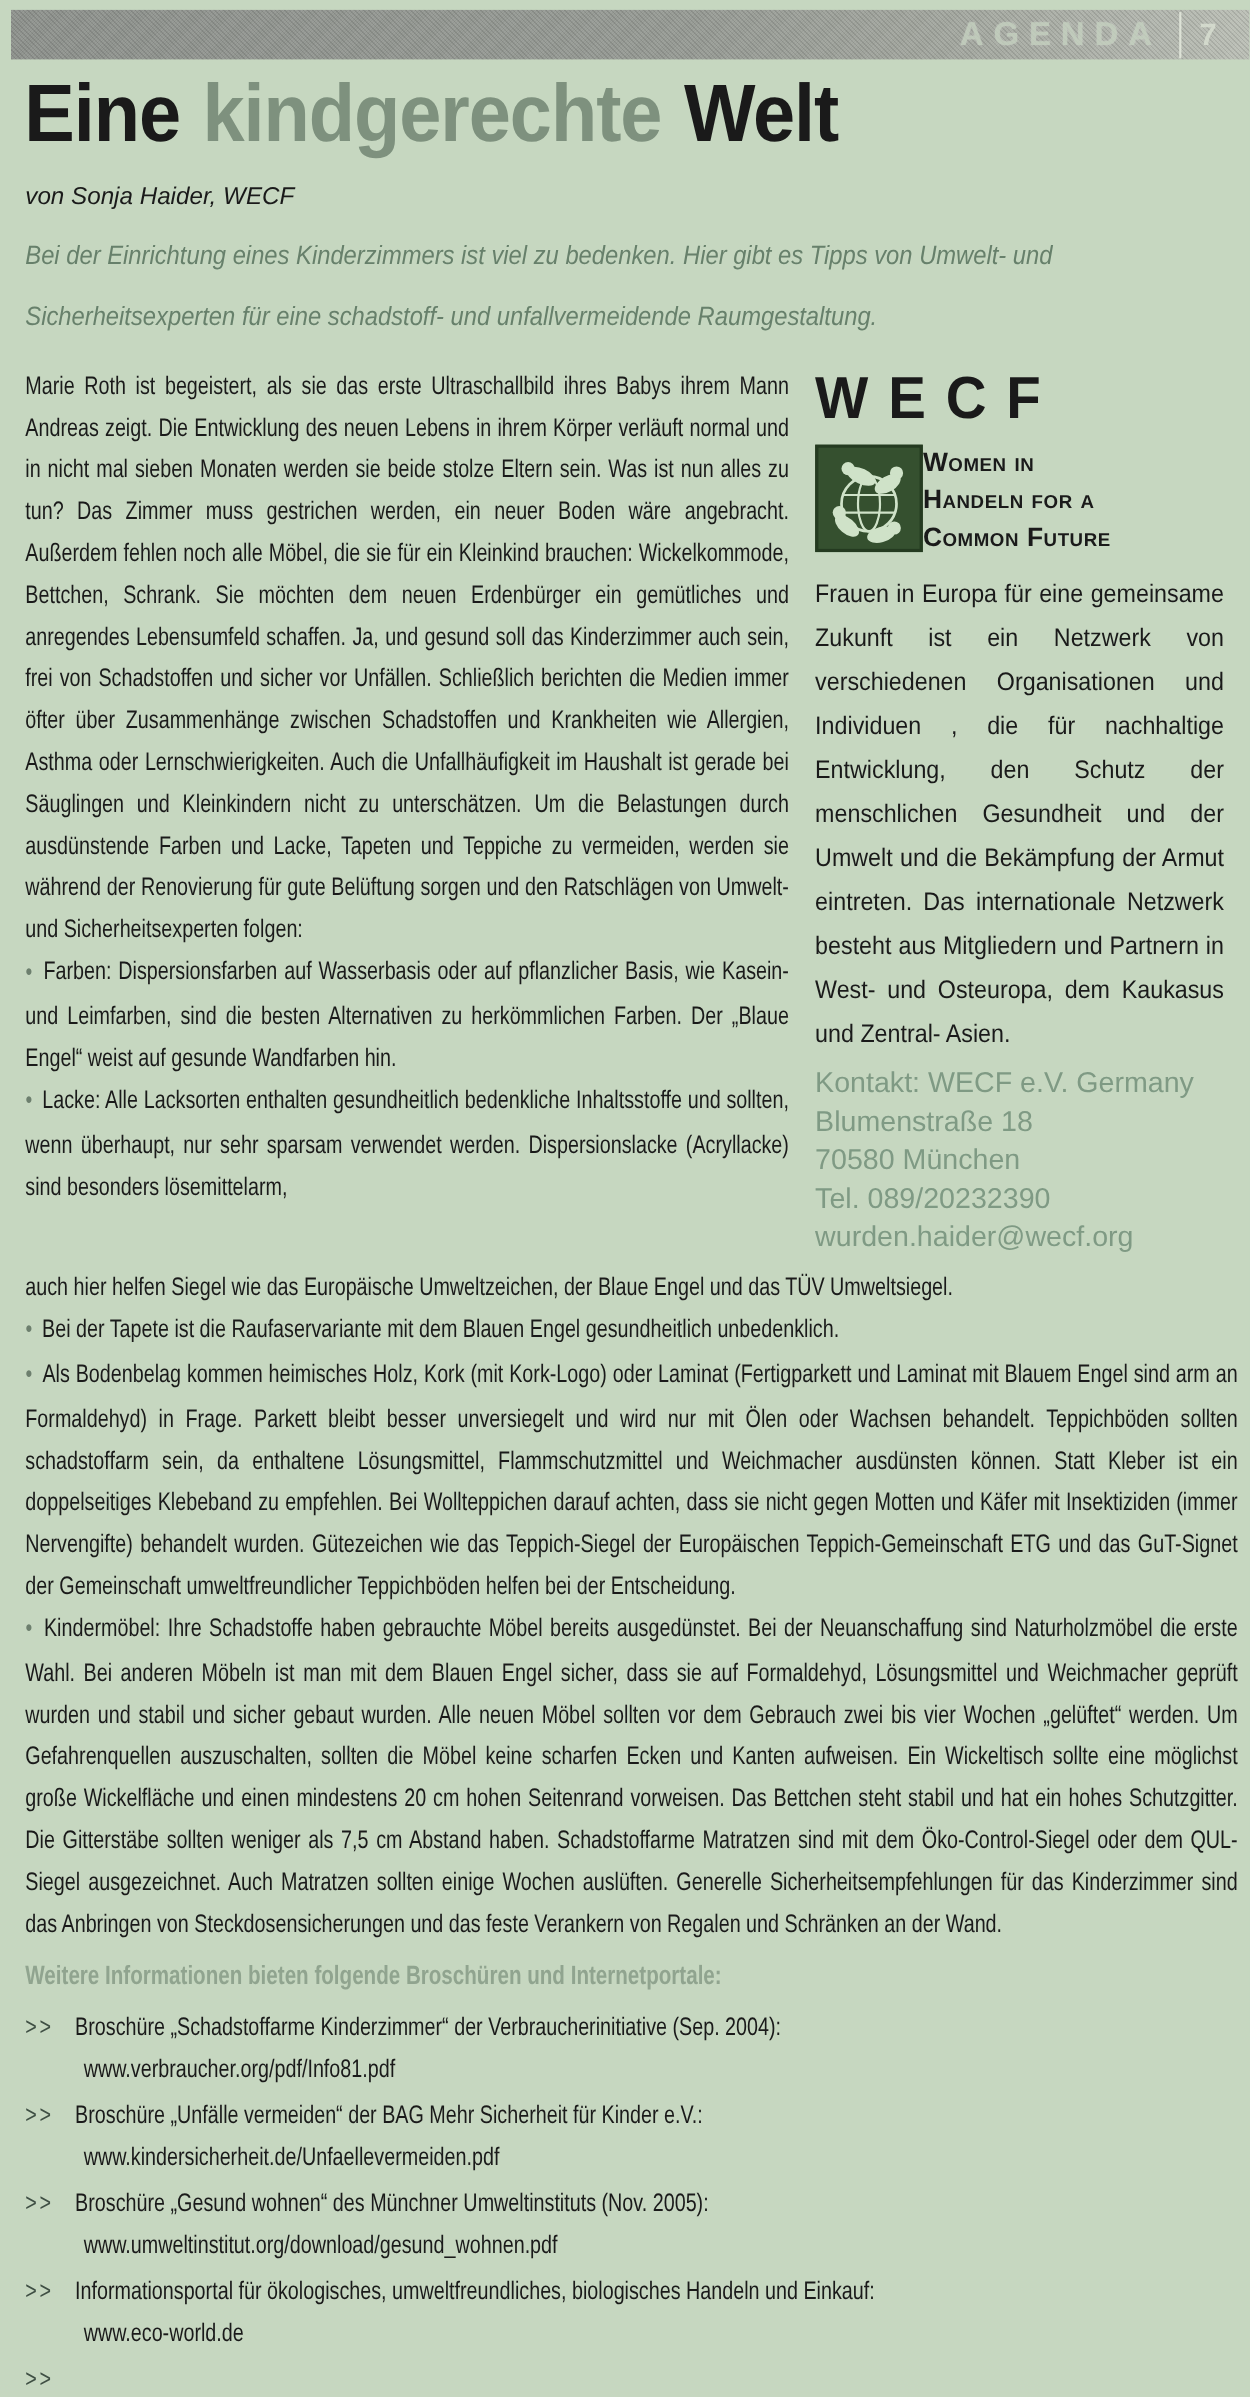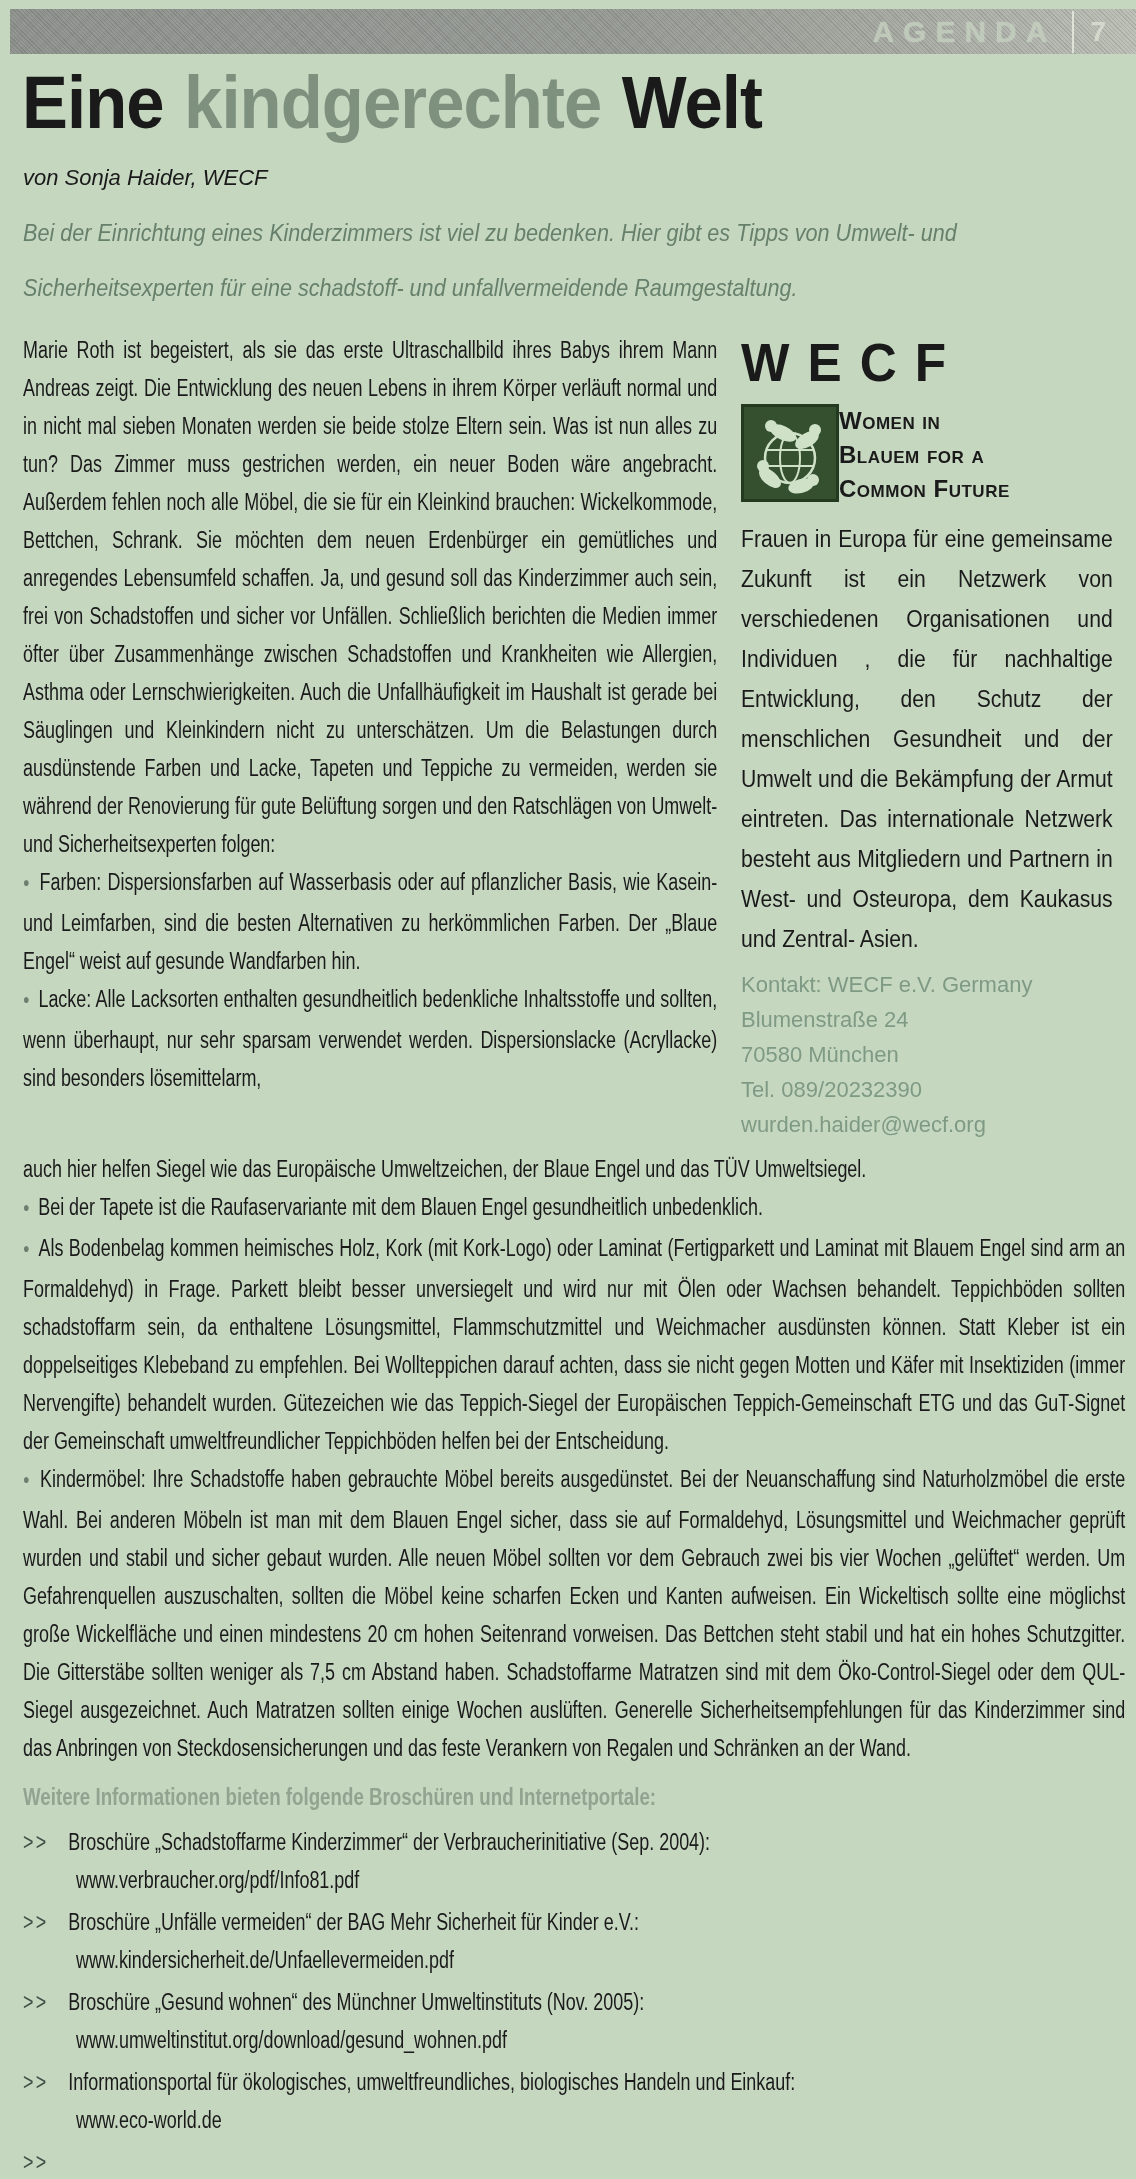--- a/index.html
+++ b/index.html
@@ -43,21 +43,21 @@
 
   
   .wecf-acronym{font-size:54px;font-weight:bold;letter-spacing:19px;line-height:1;
     margin-top:4px;white-space:nowrap;transform:scaleX(.95);transform-origin:0 0;}
   .logo-row{display:flex;margin-top:15px;align-items:flex-start;}
   .logo-box{width:98px;height:98px;flex:0 0 auto;}
   .logo-text{font-size:24px;font-weight:bold;line-height:34px;font-variant:small-caps;
     letter-spacing:.5px;margin-top:0;}
   .side-desc{margin:13px 0 0 0;font-size:23px;line-height:40px;text-align:justify;
     width:404px;transform:scaleX(.92);transform-origin:0 0;}
-  .contact{margin-top:8px;font-size:22px;line-height:35px;color:#7f9a84;}
+  .contact{margin-top:8px;font-size:26px;line-height:35px;color:#7f9a84;}
 
   
   .fullwidth{margin:8px 16px 0 23px;}
   .fullwidth .cond{width:1413px;}
 
   
   .resources{margin:12px 16px 0 23px;}
   .res-heading{font-size:24px;font-weight:bold;color:#90a48f;margin:0 0 8px 0;
     width:1413px;transform:scaleX(.78);transform-origin:0 0;line-height:36px;}
   .res-item{display:flex;align-items:flex-start;margin:0 0 4px 0;
@@ -106,28 +106,28 @@
           <circle cx="74" cy="26" r="6"></circle>
           <ellipse cx="66" cy="36" rx="13" ry="7" transform="rotate(-30 66 36)"></ellipse>
           <circle cx="22" cy="62" r="6"></circle>
           <ellipse cx="29" cy="74" rx="13" ry="7" transform="rotate(40 29 74)"></ellipse>
           <circle cx="72" cy="76" r="6"></circle>
           <ellipse cx="60" cy="82" rx="13" ry="7" transform="rotate(-15 60 82)"></ellipse>
         </g>
       </svg>
       <div class="logo-text">
         <div>Women in</div>
-        <div>Blauem for a</div>
+        <div>Handeln for a</div>
         <div>Common Future</div>
       </div>
     </div>
     <p class="side-desc">Frauen in Europa für eine gemeinsame Zukunft ist ein Netzwerk von verschiedenen Organisationen und Individuen , die für nachhaltige Entwicklung, den Schutz der menschlichen Gesundheit und der Umwelt und die Bekämpfung der Armut eintreten. Das internationale Netzwerk besteht aus Mitgliedern und Partnern in West- und Osteuropa, dem Kaukasus und Zentral- Asien.</p>
     <div class="contact">
       <div>Kontakt: WECF e.V. Germany</div>
-      <div>Blumenstraße 24</div>
+      <div>Blumenstraße 18</div>
       <div>70580 München</div>
       <div>Tel. 089/20232390</div>
       <div>wurden.haider@wecf.org</div>
     </div>
   </aside>
 </div>
 
 <div class="fullwidth">
   <p class="body cond">auch hier helfen Siegel wie das Europäische Umweltzeichen, der Blaue Engel und das TÜV Umweltsiegel.</p>
   <p class="body cond"><span class="bullet-icon"></span><span>Bei der Tapete ist die Raufaservariante mit dem Blauen Engel gesundheitlich unbedenklich.</span></p>

